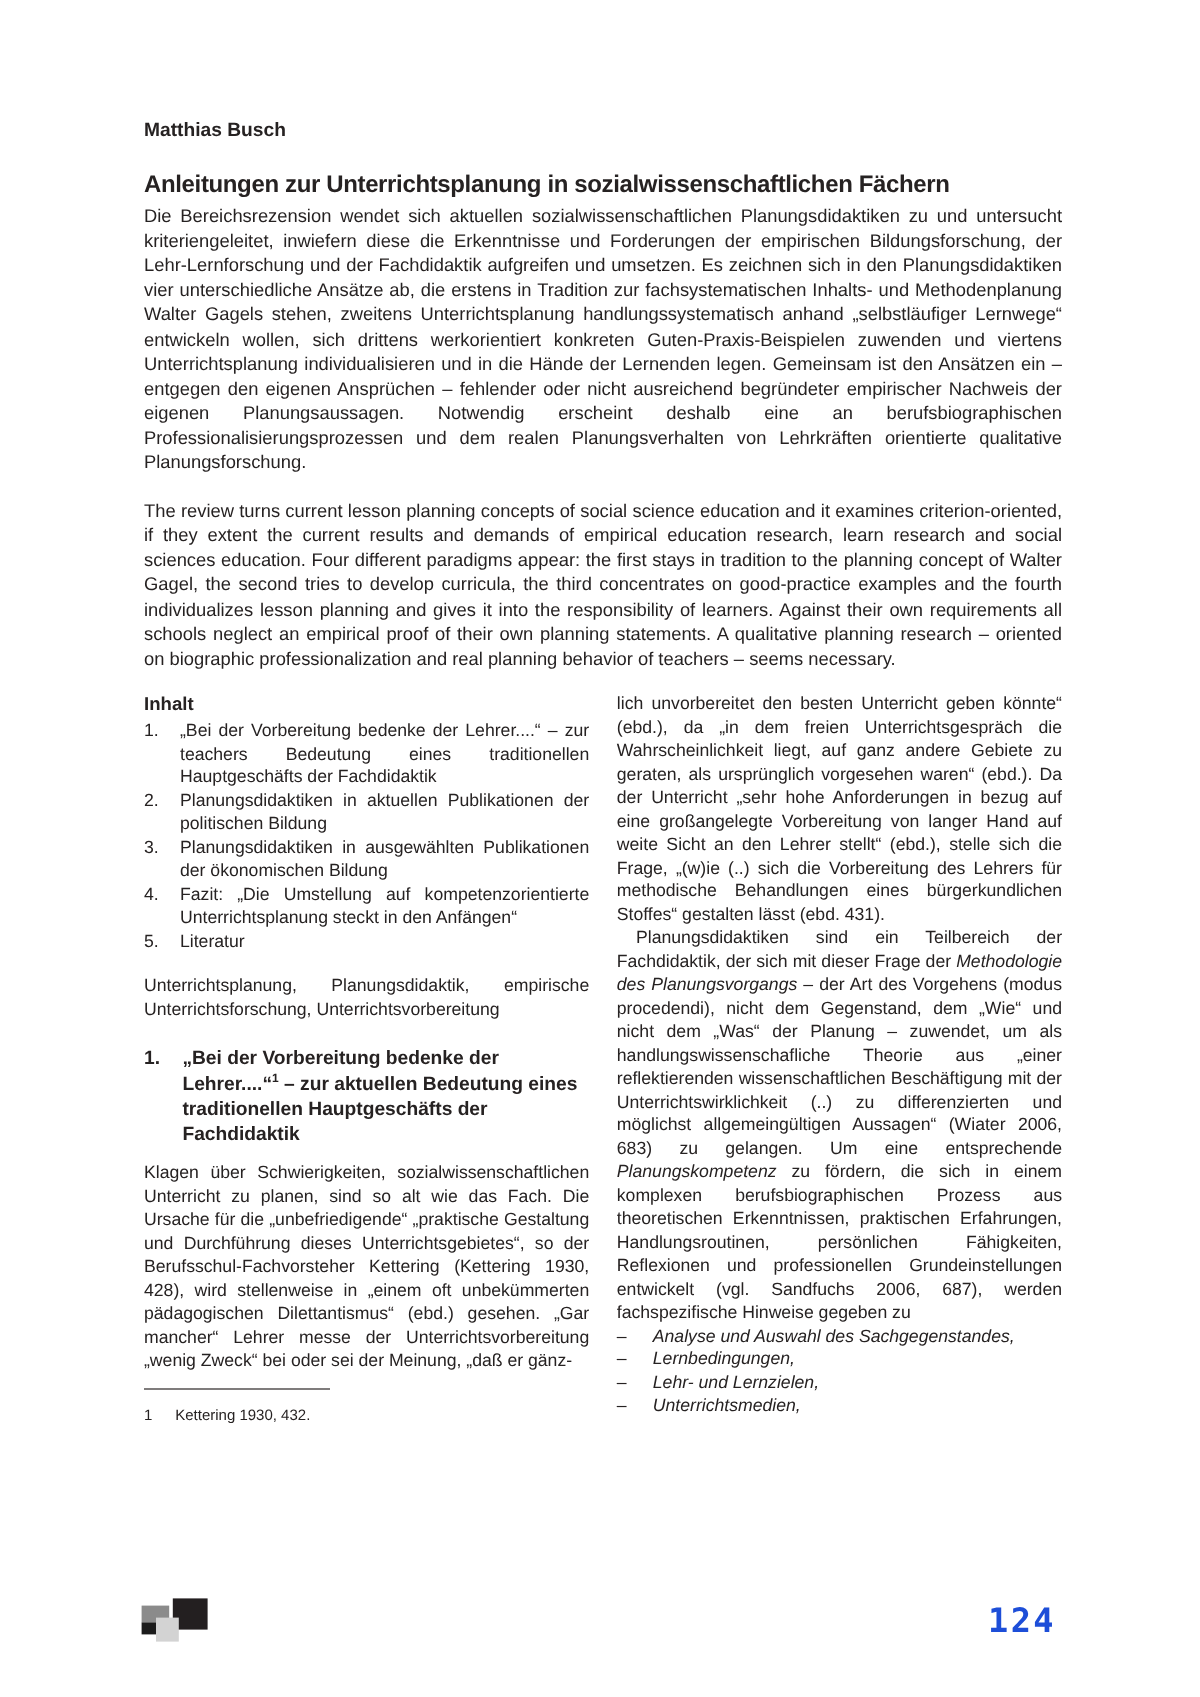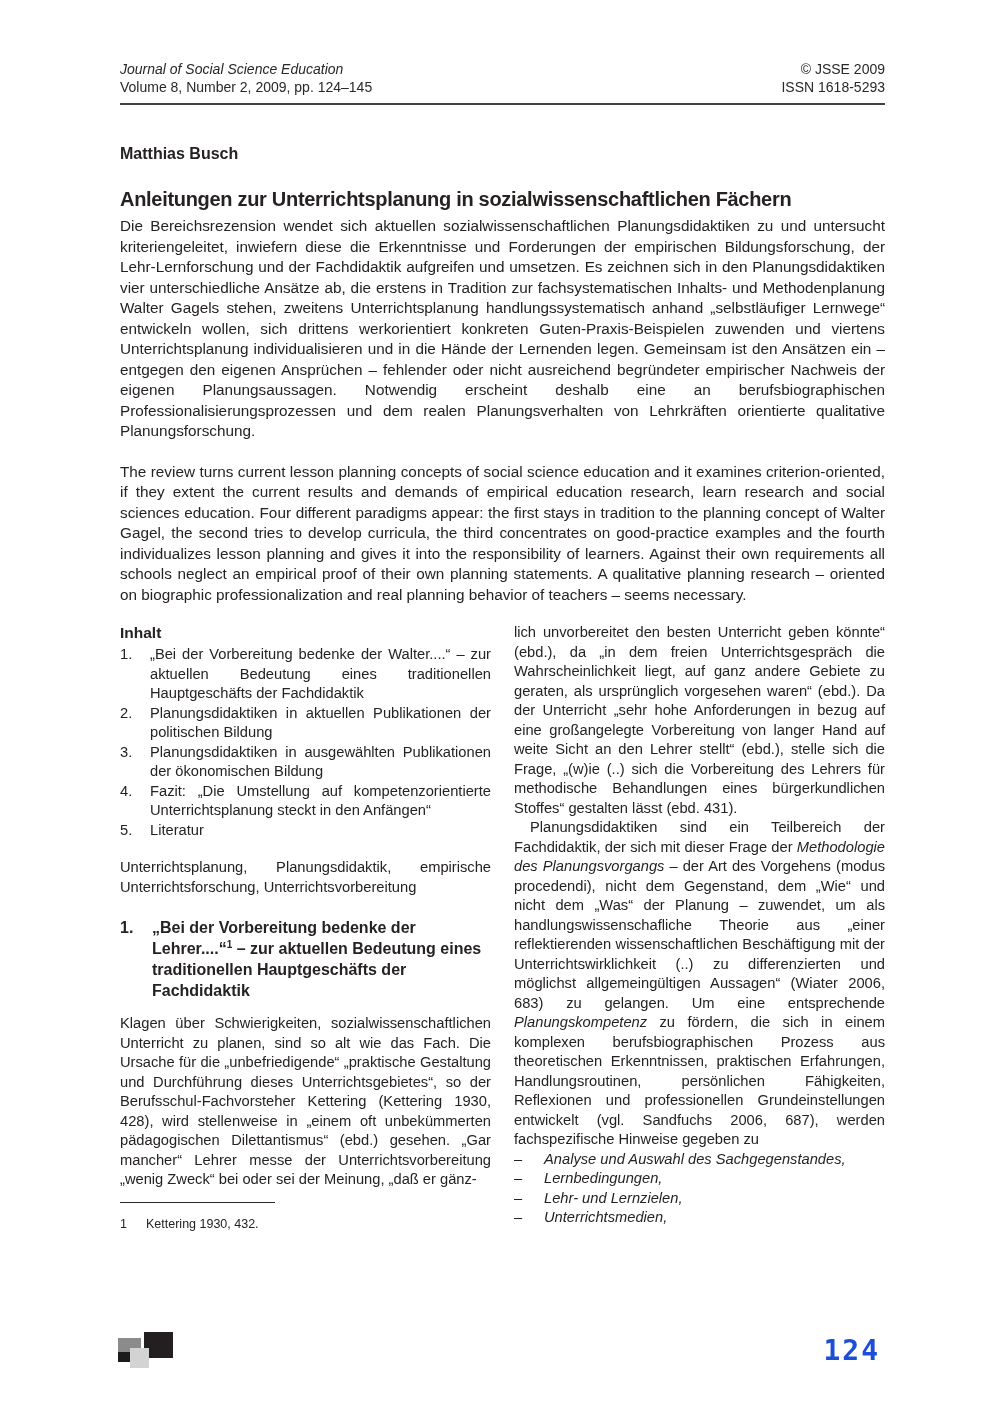--- a/index.html
+++ b/index.html
@@ -61,51 +61,38 @@
     position: absolute; top: 1334px; right: 120px;
     font-family: "DejaVu Sans Mono", monospace;
     font-weight: 700; font-size: 28px; letter-spacing: 2px; color: #1d4ed8;
   }
 </style>
 </head>
 <body>
 
 <div class="page">
 
-  <header>
-    <div class="header-row">
-      <div class="header-left">
-        <div class="journal-title">Journal of Social Science Education</div>
-        <div class="volume-line">Volume 8, Number 2, 2009, pp. 124–145</div>
-      </div>
-      <div class="header-right">
-        <div>© JSSE 2009</div>
-        <div>ISSN 1618-5293</div>
-      </div>
-    </div>
-    <hr class="header-rule">
-  </header>
 
   <div class="author">Matthias Busch</div>
 
   <h1 class="article-title"><span>Anleitungen zur Unterrichtsplanung in sozialwissenschaftlichen Fächern</span><br></h1>
 
   <section>
     <p class="abs">Die Bereichsrezension wendet sich aktuellen sozialwissenschaftlichen Planungsdidaktiken zu und untersucht kriteriengeleitet, inwiefern diese die Erkenntnisse und Forderungen der empirischen Bildungsforschung, der Lehr-Lernforschung und der Fachdidaktik aufgreifen und umsetzen. Es zeichnen sich in den Planungsdidaktiken vier unterschiedliche Ansätze ab, die erstens in Tradition zur fachsystematischen Inhalts- und Methodenplanung Walter Gagels stehen, zweitens Unterrichtsplanung handlungssystematisch anhand „selbstläufiger Lernwege“ entwickeln wollen, sich drittens werkorientiert konkreten Guten-Praxis-Beispielen zuwenden und viertens Unterrichtsplanung individualisieren und in die Hände der Lernenden legen. Gemeinsam ist den Ansätzen ein – entgegen den eigenen Ansprüchen – fehlender oder nicht ausreichend begründeter empirischer Nachweis der eigenen Planungsaussagen. Notwendig erscheint deshalb eine an berufsbiographischen Professionalisierungsprozessen und dem realen Planungsverhalten von Lehrkräften orientierte qualitative Planungsforschung.</p>
     <p class="abs english">The review turns current lesson planning concepts of social science education and it examines criterion-oriented, if they extent the current results and demands of empirical education research, learn research and social sciences education. Four different paradigms appear: the first stays in tradition to the planning concept of Walter Gagel, the second tries to develop curricula, the third concentrates on good-practice examples and the fourth individualizes lesson planning and gives it into the responsibility of learners. Against their own requirements all schools neglect an empirical proof of their own planning statements. A qualitative planning research – oriented on biographic professionalization and real planning behavior of teachers – seems necessary.</p>
   </section>
 
   <div class="columns">
 
     <div class="col">
       <h2 class="col-heading">Inhalt</h2>
       <div class="toc">
         <div class="toc-item">
           <span class="toc-num">1.</span>
-          <span class="toc-text">„Bei der Vorbereitung bedenke der Walter....“ – zur aktuellen Bedeutung eines traditionellen Hauptgeschäfts der Fachdidaktik</span>
+          <span class="toc-text">„Bei der Vorbereitung bedenke der Lehrer....“ – zur teachers Bedeutung eines traditionellen Hauptgeschäfts der Fachdidaktik</span>
         </div>
         <div class="toc-item">
           <span class="toc-num">2.</span>
           <span class="toc-text">Planungsdidaktiken in aktuellen Publikationen der politischen Bildung</span>
         </div>
         <div class="toc-item">
           <span class="toc-num">3.</span>
           <span class="toc-text">Planungsdidaktiken in ausgewählten Publikationen der ökonomischen Bildung</span>
         </div>
         <div class="toc-item">

